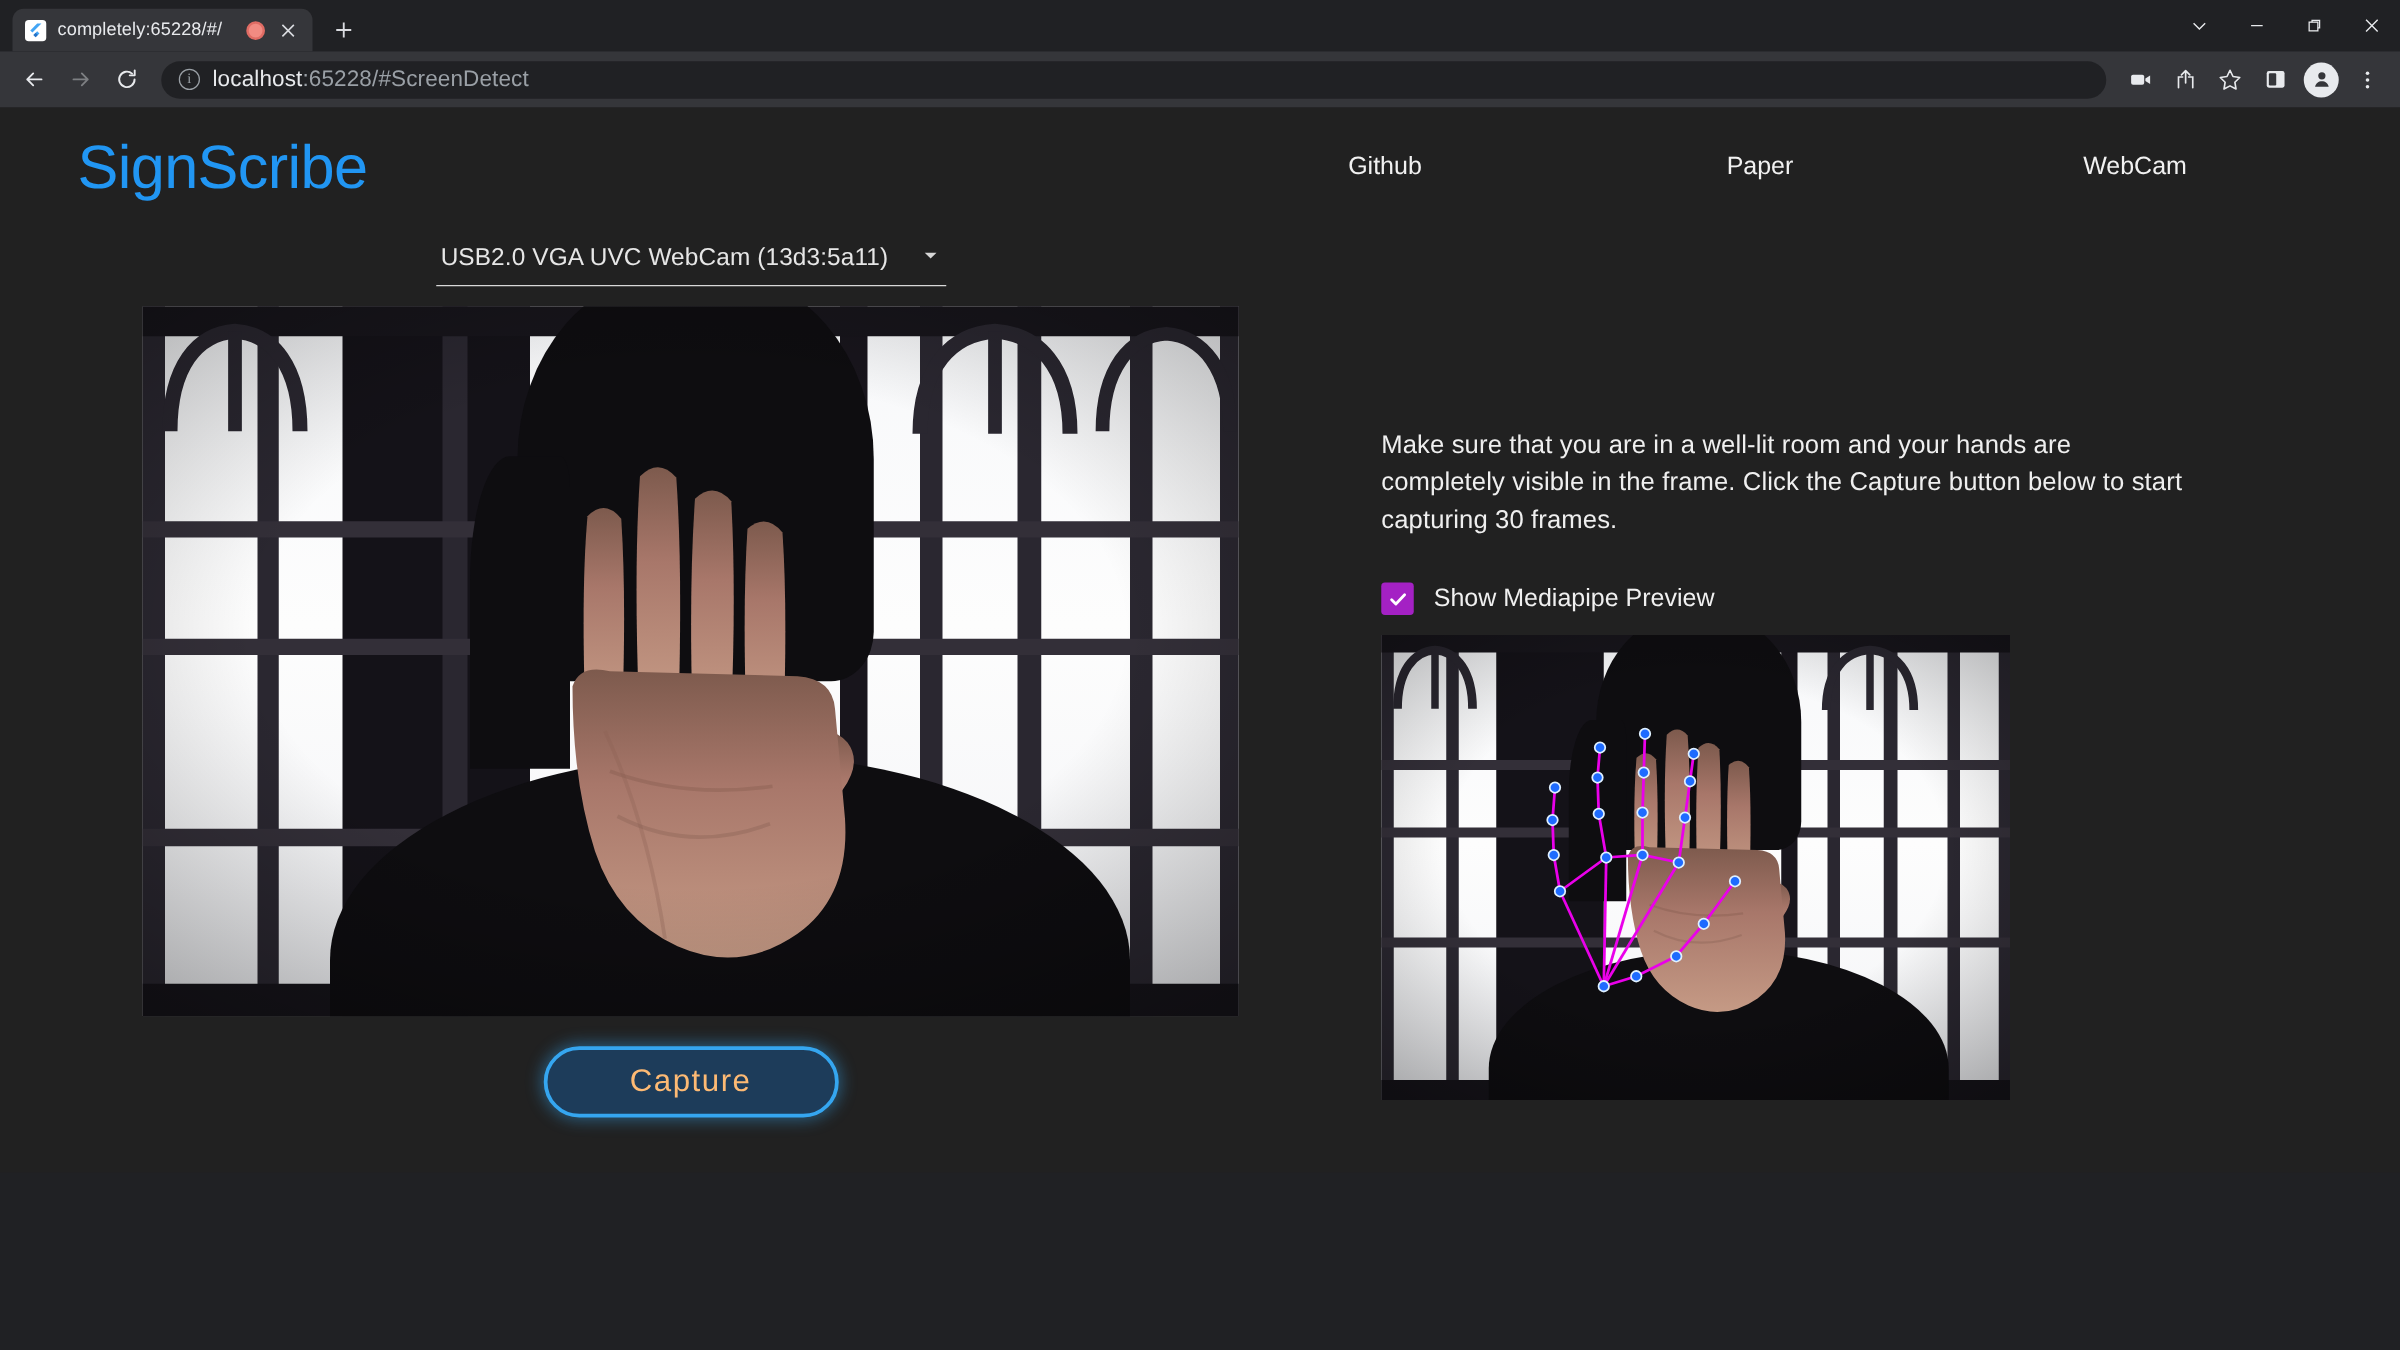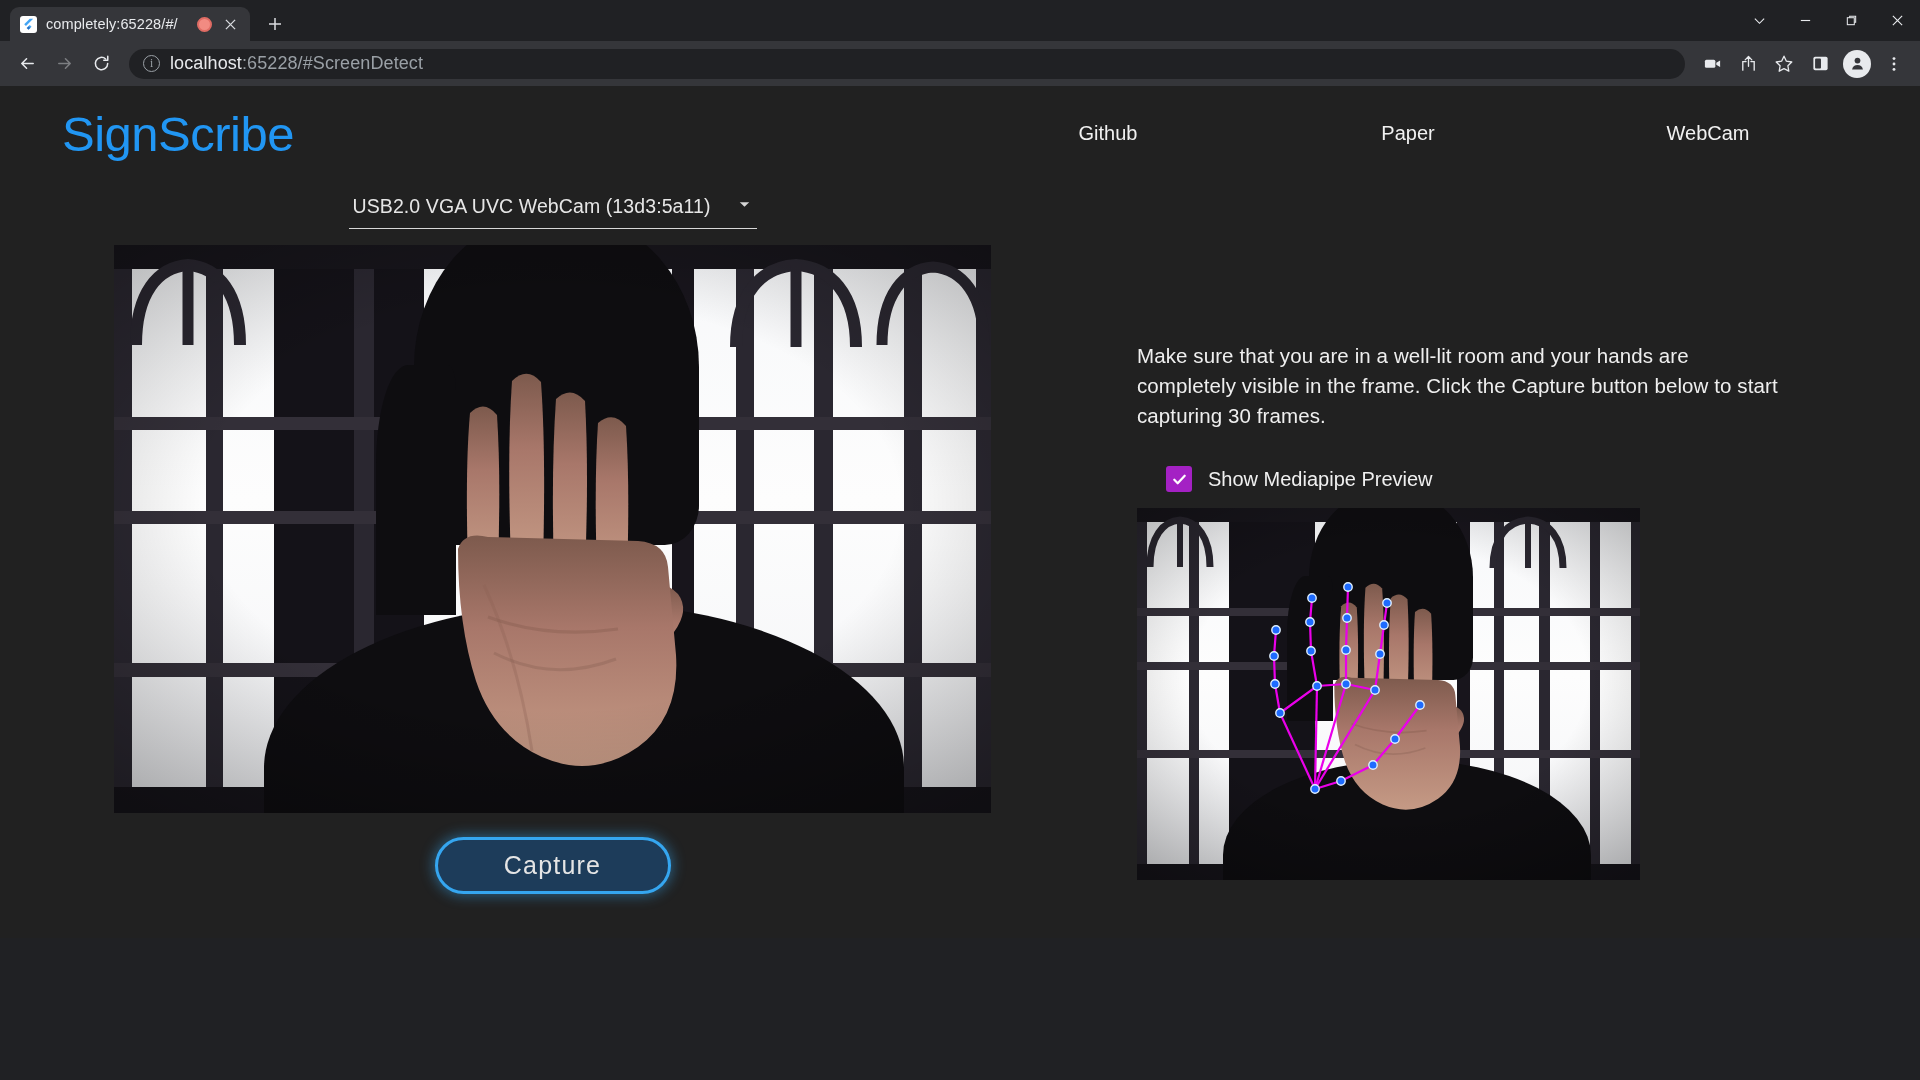--- a/index.html
+++ b/index.html
@@ -98,21 +98,21 @@
     white-space:nowrap;
   }
   .site-nav {
     margin-left:auto; display:flex; align-items:center;
   }
   .nav-link {
     font-size:20px; color:#f1f1f1; width:300px; text-align:center;
     white-space:nowrap;
   }
 
-  .content { display:flex; padding:0;gap:32px; }
+  .content { display:flex; padding:0; }
   .col-left {
     width:1105px; display:flex; flex-direction:column; align-items:center;
     padding-top:8px;
   }
   .col-right {
     flex:1; padding-top:160px; padding-right:84px;
   }
 
   
   .cam-select {
@@ -169,36 +169,36 @@
   
   .mp-overlay { position:absolute; inset:0; pointer-events:none; }
   .mp-overlay svg { display:block; width:100%; height:100%; }
 
   
   .capture-btn {
     margin-top:24px; width:236px; height:57px; border-radius:30px;
     background:#1d3c5a; border:3px solid #35a6f0;
     display:flex; align-items:center; justify-content:center;
     box-shadow:0 0 13px 2px rgba(53,166,240,.45);
-    color:#e5e5e5; font-size:25px; letter-spacing:1.2px;
+    color:#fdba74; font-size:25px; letter-spacing:1.2px;
   }
 
   
   .result-box {
     margin-top:44px; width:965px; height:45px; background:#ffffff;
     border-radius:10px;
   }
 
   
   .instructions {
     font-size:20.5px; line-height:30px; color:#efefef; max-width:655px;
     letter-spacing:.1px;
   }
   .check-row {
-    display:flex; align-items:center; gap:16px; margin-top:35px;margin-left:29px;
+    display:flex; align-items:center; gap:16px; margin-top:35px;
   }
   .checkbox {
     width:26px; height:26px; background:#a421c4; border-radius:3px;
     display:flex; align-items:center; justify-content:center; flex-shrink:0;
   }
   .check-label { font-size:20px; color:#f0f0f0; white-space:nowrap; }
 </style>
 </head>
 <body>
 

